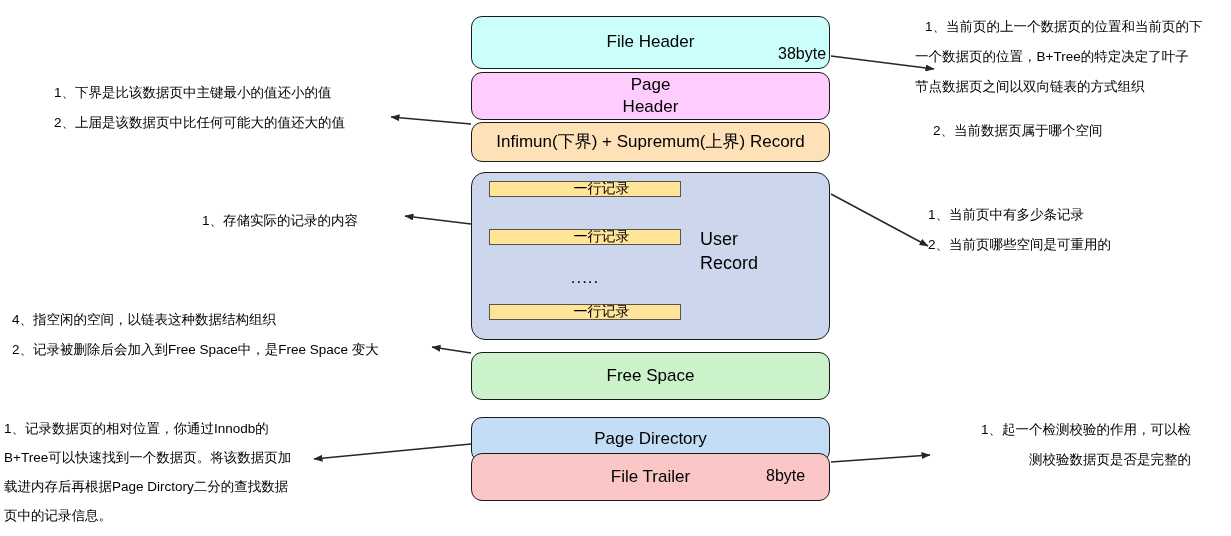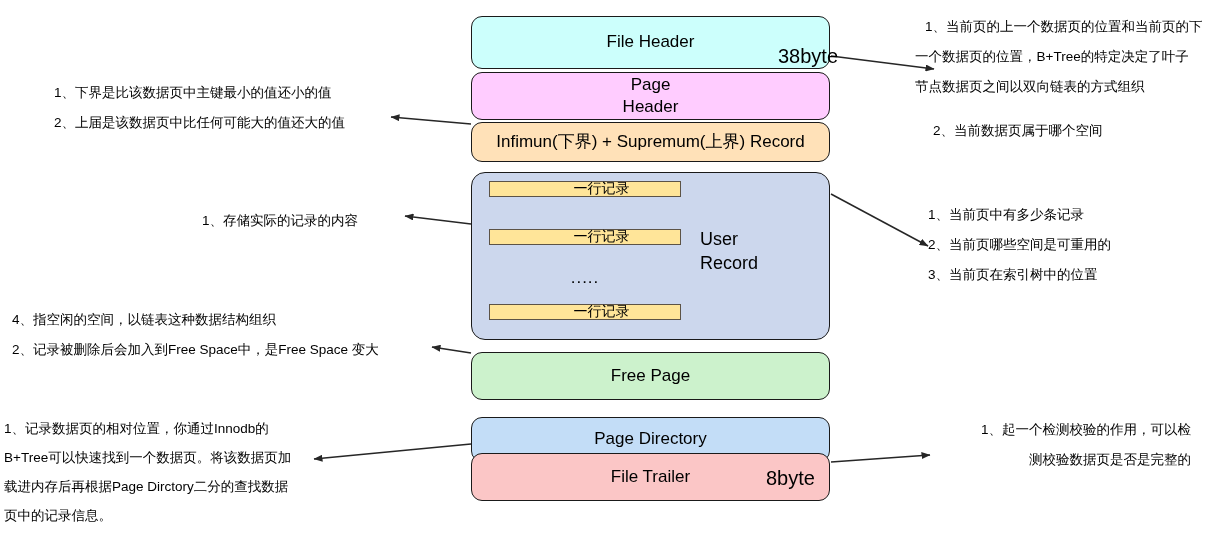--- a/index.html
+++ b/index.html
@@ -50,21 +50,21 @@
   .block-file-header   { left: 471px; top: 16px;  width: 359px; height: 53px;  background: #ccfffc; }
   .block-page-header   { left: 471px; top: 72px;  width: 359px; height: 48px;  background: #ffccff; }
   .block-infimum       { left: 471px; top: 122px; width: 359px; height: 40px;  background: #ffe1b8; }
   .block-user-record   { left: 471px; top: 172px; width: 359px; height: 168px; background: #ccd7ed; border-radius: 14px; }
   .block-free-space    { left: 471px; top: 352px; width: 359px; height: 48px;  background: #ccf2cc; }
   .block-page-dir      { left: 471px; top: 403px; width: 359px; height: 45px;  background: #c3ddf7; margin-top: 14px; }
   .block-file-trailer  { left: 471px; top: 453px; width: 359px; height: 48px;  background: #fbc6c6; }
 
   .byte-tag {
     position: absolute;
-    font-size: 20px;
+    font-size: 16px;
     color: #000;
   }
   .byte-tag-38 { left: 778px; top: 45px; }
   .byte-tag-8  { left: 766px; top: 467px; }
 
   
   .block-page-header .label { line-height: 1.28; }
 
   
   .record-row {
@@ -176,21 +176,21 @@
   <div class="record-row record-row-1">一行记录</div>
   <div class="record-row record-row-2">一行记录</div>
   <div class="record-ellipsis">.....</div>
   <div class="record-row record-row-3">一行记录</div>
   <div class="user-record-title">
     <span>User</span><br>
     <span>Record</span>
   </div>
 
   <div class="block block-free-space">
-    <span class="label">Free Page</span>
+    <span class="label">Free Space</span>
   </div>
 
   <div class="block block-page-dir">
     <span class="label">Page Directory</span>
   </div>
 
   <div class="block block-file-trailer">
     <span class="label">File Trailer</span>
   </div>
   <span class="byte-tag byte-tag-8">8byte</span>
@@ -219,21 +219,20 @@
   <div class="note note-right-header">
     <span class="note-line">1、当前页的上一个数据页的位置和当前页的下</span>
     <span class="note-line">一个数据页的位置，B+Tree的特定决定了叶子</span>
     <span class="note-line">节点数据页之间以双向链表的方式组织</span>
     <span class="note-line">2、当前数据页属于哪个空间</span>
   </div>
 
   <div class="note note-right-user">
     <span class="note-line">1、当前页中有多少条记录</span>
     <span class="note-line">2、当前页哪些空间是可重用的</span>
-    <span class="note-line">3、当前页在索引树中的位置</span>
   </div>
 
   <div class="note note-right-trailer">
     <span class="note-line">1、起一个检测校验的作用，可以检</span>
     <span class="note-line">测校验数据页是否是完整的</span>
   </div>
 
 </div>
 
 </body></html>

